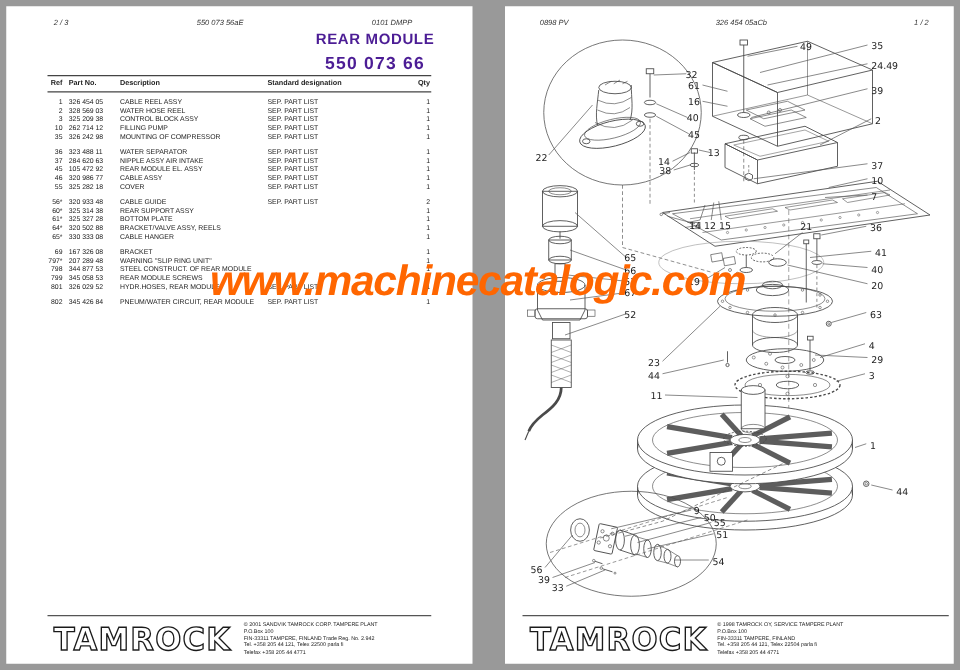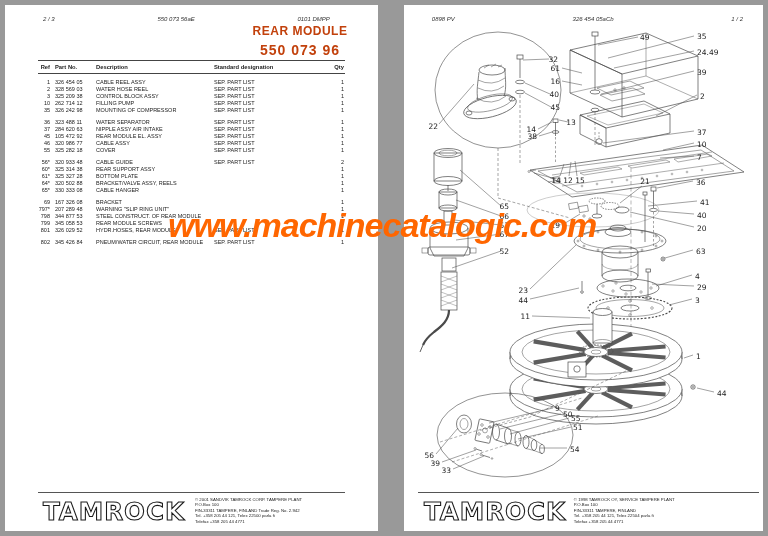--- a/index.html
+++ b/index.html
@@ -4,21 +4,21 @@
 <style>
   html,body{margin:0;padding:0;}
   body{width:768px;height:536px;overflow:hidden;font-family:"Liberation Sans",sans-serif;-webkit-text-size-adjust:none;}
   .spread{position:relative;width:768px;height:536px;background:#999;display:flex;gap:6px;padding:5px;box-sizing:border-box;}
   .page{position:relative;background:#fff;height:526px;overflow:hidden;}
   .page.left{width:383px;}
   .page.right{width:369px;margin-left:20px;}
   .doc-header{position:absolute;top:11px;left:0;right:0;display:flex;justify-content:space-between;font-size:6px;font-style:italic;color:#333;}
   .page.left .doc-header{padding:0 48px 0 38px;}
   .page.right .doc-header{padding:0 20px 0 28px;}
-  .title-block{position:absolute;top:19px;left:215px;width:160px;text-align:center;color:#c2410c;}
+  .title-block{position:absolute;top:19px;left:215px;width:160px;text-align:center;color:#4c1d95;}
   .title-main{font-size:12px;font-weight:bold;letter-spacing:.5px;}
   .title-num{font-size:14px;font-weight:bold;margin-top:4px;letter-spacing:1px;}
   .ptable{position:absolute;left:33px;top:55px;width:307px;color:#222;}
   .tr{display:grid;grid-template-columns:16px 42px 118px 98px 33px;font-size:5.5px;line-height:7px;height:7px;white-space:nowrap;}
   .thead{font-weight:bold;border-top:1px solid #444;border-bottom:1px solid #444;height:12px;line-height:12px;margin-bottom:5px;}
   .thead .tr{height:12px;line-height:12px;font-size:5.8px;}
   .c-ref{text-align:right;padding-right:4px;}
   .c-part{padding-left:1px;}
   .c-qty{text-align:right;padding-right:1px;}
   .tgroup{margin-bottom:5px;}
@@ -41,21 +41,21 @@
 <div class="spread">
 
   <div class="page left">
     <div class="doc-header">
       <span>2 /  3</span>
       <span>550 073 56aE</span>
       <span>0101 DMPP</span>
     </div>
     <div class="title-block">
       <div class="title-main">REAR MODULE</div>
-      <div class="title-num">550 073 96</div>
+      <div class="title-num">550 073 66</div>
     </div>
     <div class="ptable">
       <div class="thead">
         <div class="tr">
           <div class="c-ref">Ref</div>
           <div class="c-part">Part No.</div>
           <div>Description</div>
           <div>Standard designation</div>
           <div class="c-qty">Qty</div>
         </div>

